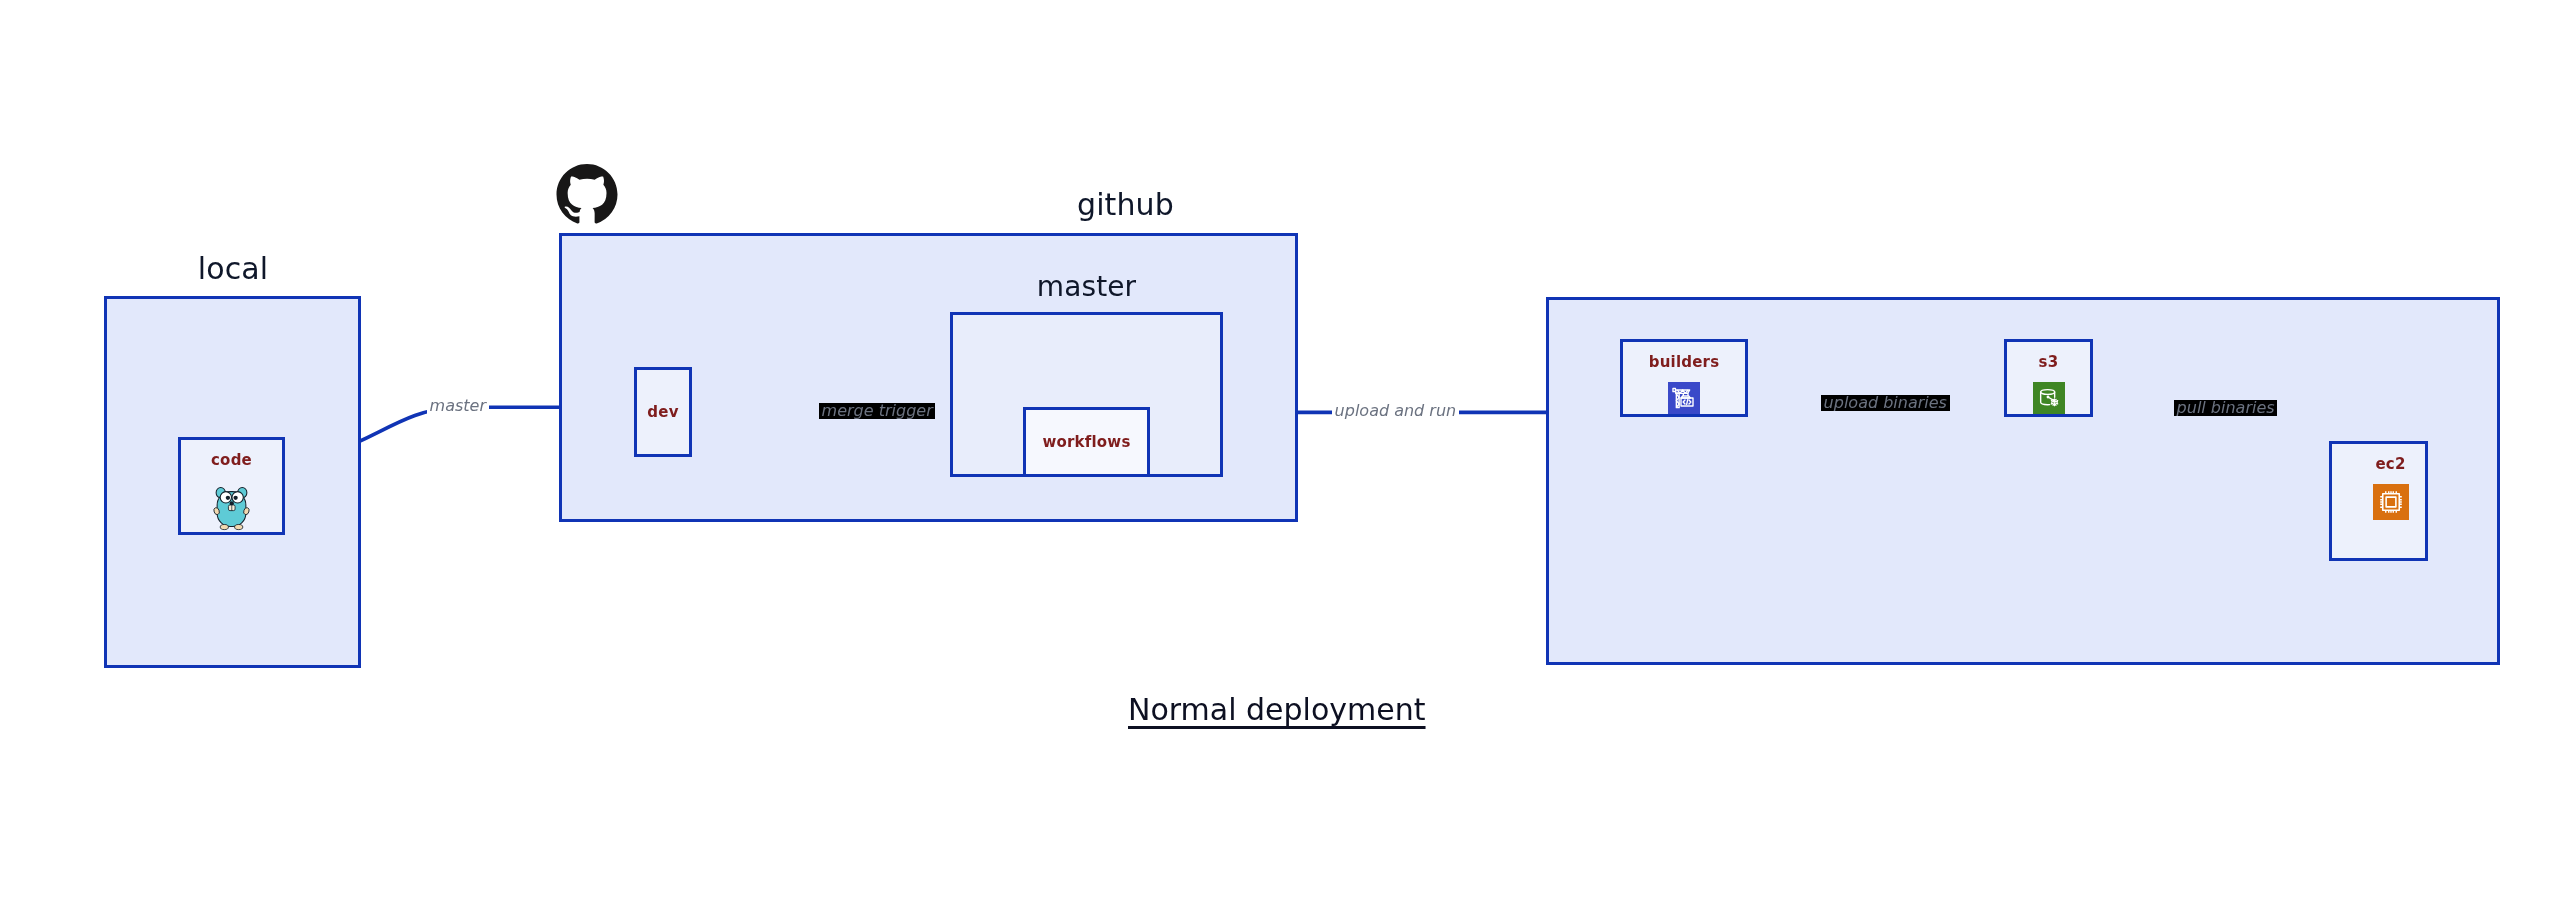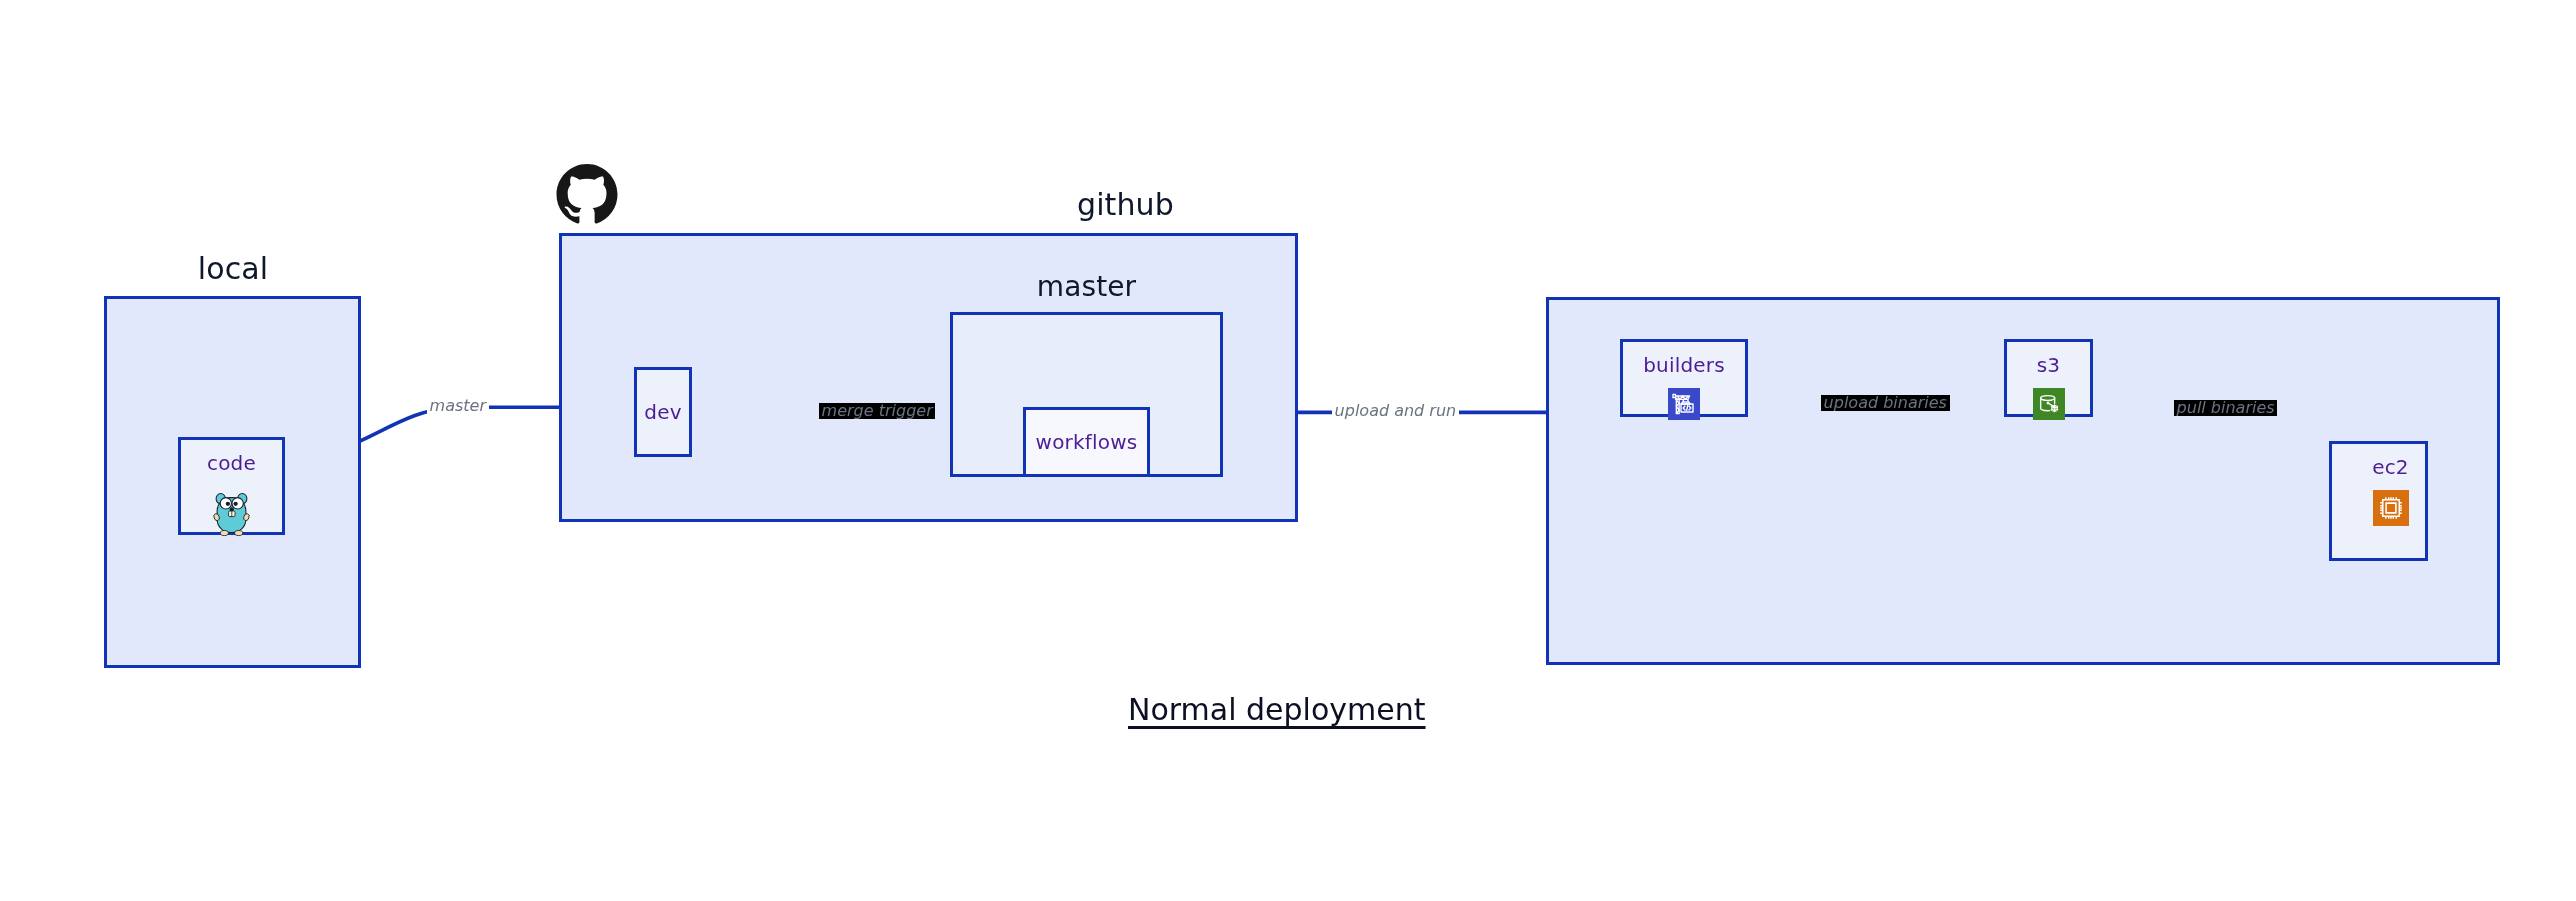--- a/index.html
+++ b/index.html
@@ -33,23 +33,23 @@
     background:#edf1fc;
     border:3.1px solid #1034b5;
     box-sizing:border-box;
     display:flex;
     flex-direction:column;
     align-items:center;
     justify-content:flex-start;
   }
   .node.plain{justify-content:center;}
   .node-title{
-    color:#4c1d95;
-    font-size:20px;
-    font-weight:400;
+    color:#7f1d1d;
+    font-size:15px;
+    font-weight:700;
     letter-spacing:0.2px;
     white-space:nowrap;
   }
   .node.with-icon .node-title{margin-top:11.3px;}
   .node-icon{margin-top:10.3px;}
 
   
   .edge-label{
     position:absolute;
     color:#6b7280;

